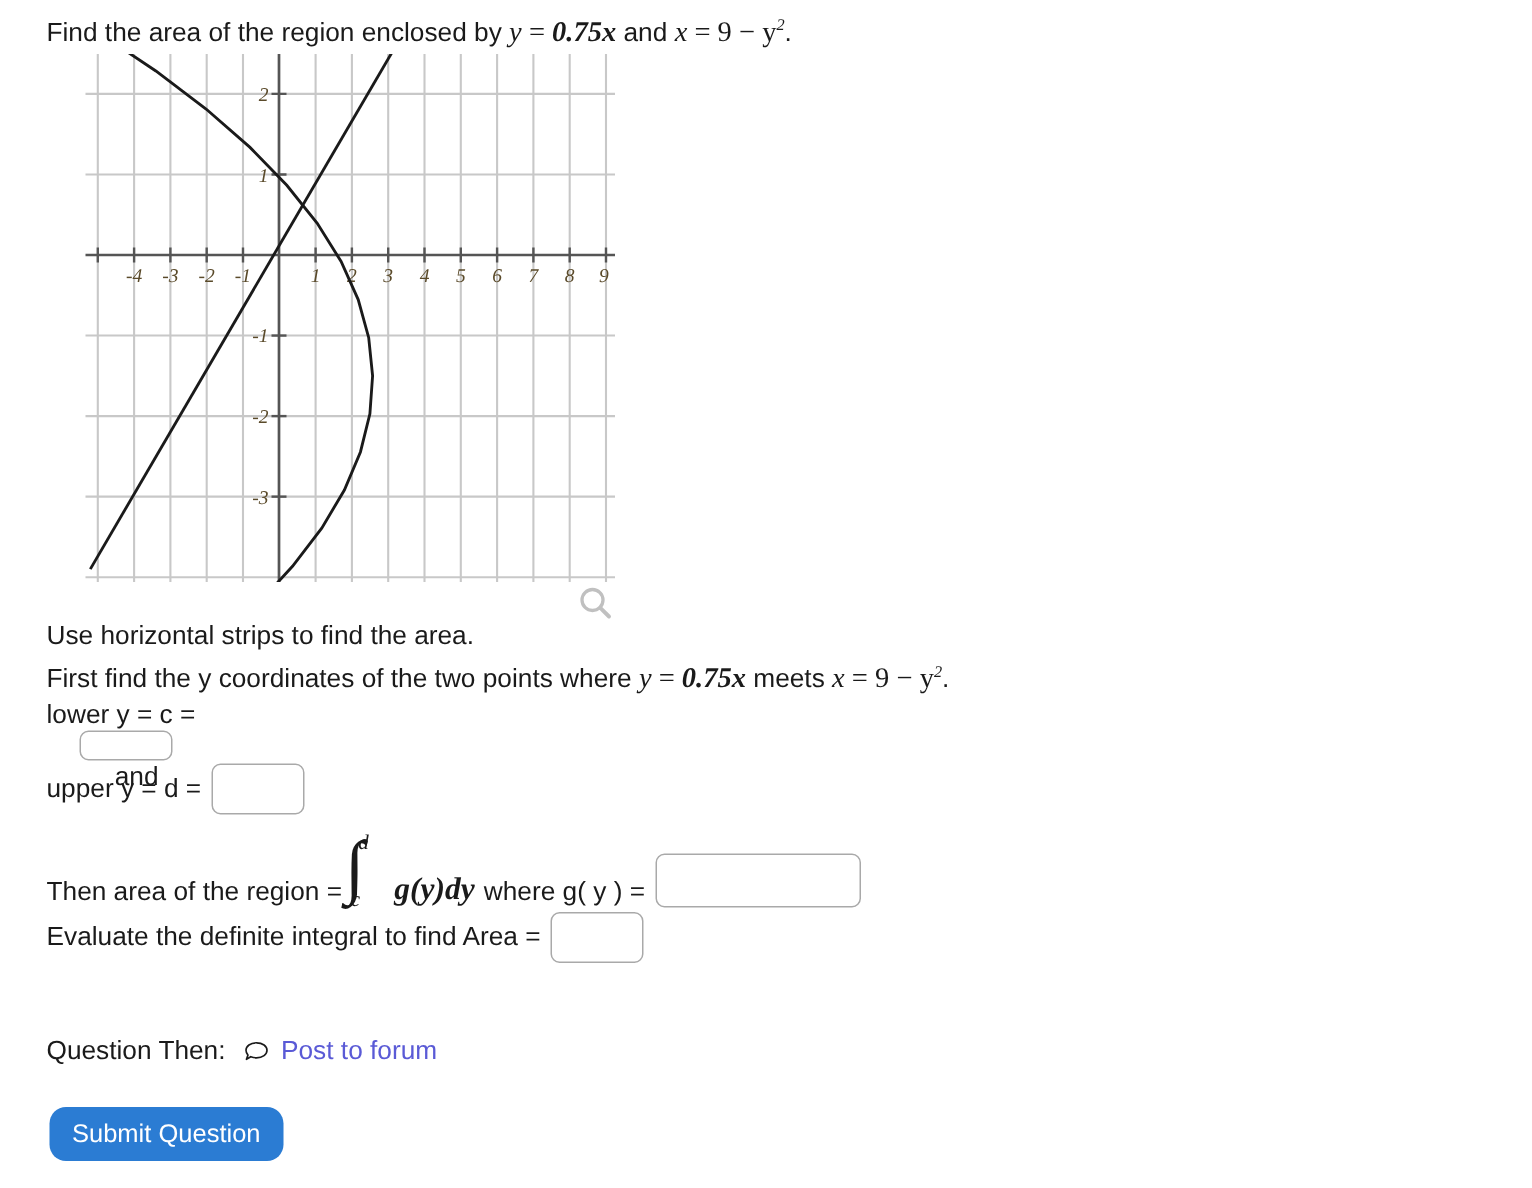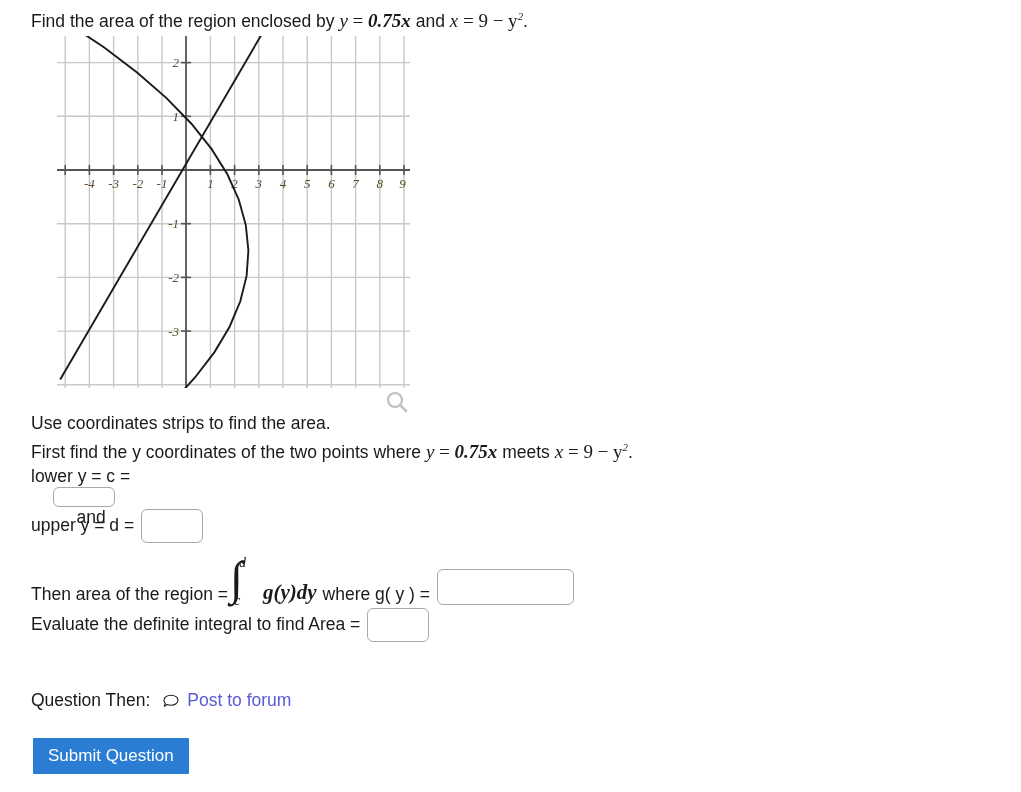--- a/index.html
+++ b/index.html
@@ -143,21 +143,21 @@
     text-decoration: none;
     cursor: pointer;
   }
   .submit-btn {
     position: absolute;
     left: 33px;
     top: 738px;
     background: #2b7cd3;
     color: #ffffff;
     border: none;
-    border-radius: 1px;
+    border-radius: 11px;
     padding: 9px 15px 10px 15px;
     font-size: 17px;
     font-family: "Liberation Sans", sans-serif;
     cursor: pointer;
     line-height: 1;
   }
 </style>
 </head>
 <body>
 
@@ -276,21 +276,21 @@
     </svg>
   </div>
 
   <div class="zoom-icon">
     <svg width="26" height="26" viewBox="0 0 26 26">
       <circle cx="11" cy="11" r="7" fill="none" stroke="#c0c0c0" stroke-width="2.2"></circle>
       <line x1="16.2" y1="16.2" x2="22" y2="22" stroke="#c0c0c0" stroke-width="2.6" stroke-linecap="round"></line>
     </svg>
   </div>
 
-  <div class="line-text" style="left:31px; top:412px;">Use coordinates strips to find the area.</div>
+  <div class="line-text" style="left:31px; top:412px;">Use horizontal strips to find the area.</div>
 
   <div class="line-text" style="left:31px; top:441px;">
     <span>First find the y coordinates of the two points where </span><span class="mathi">y</span><span class="mathn"> = </span><span class="mathb">0.75x</span><span> meets </span><span class="mathi">x</span><span class="mathn"> = </span><span class="mathn">9 − y</span><sup class="exp mathi">2</sup><span>.</span>
   </div>
 
   <div class="row" style="left:31px; top:466px; height:33px;flex-direction:column;">
     <span>lower y = c =</span>
     <input class="ans-box box-sm" type="text" style="margin-left: 7px;" value="" placeholder="">
     <span style="margin-left:21px;">and</span>
   </div>

